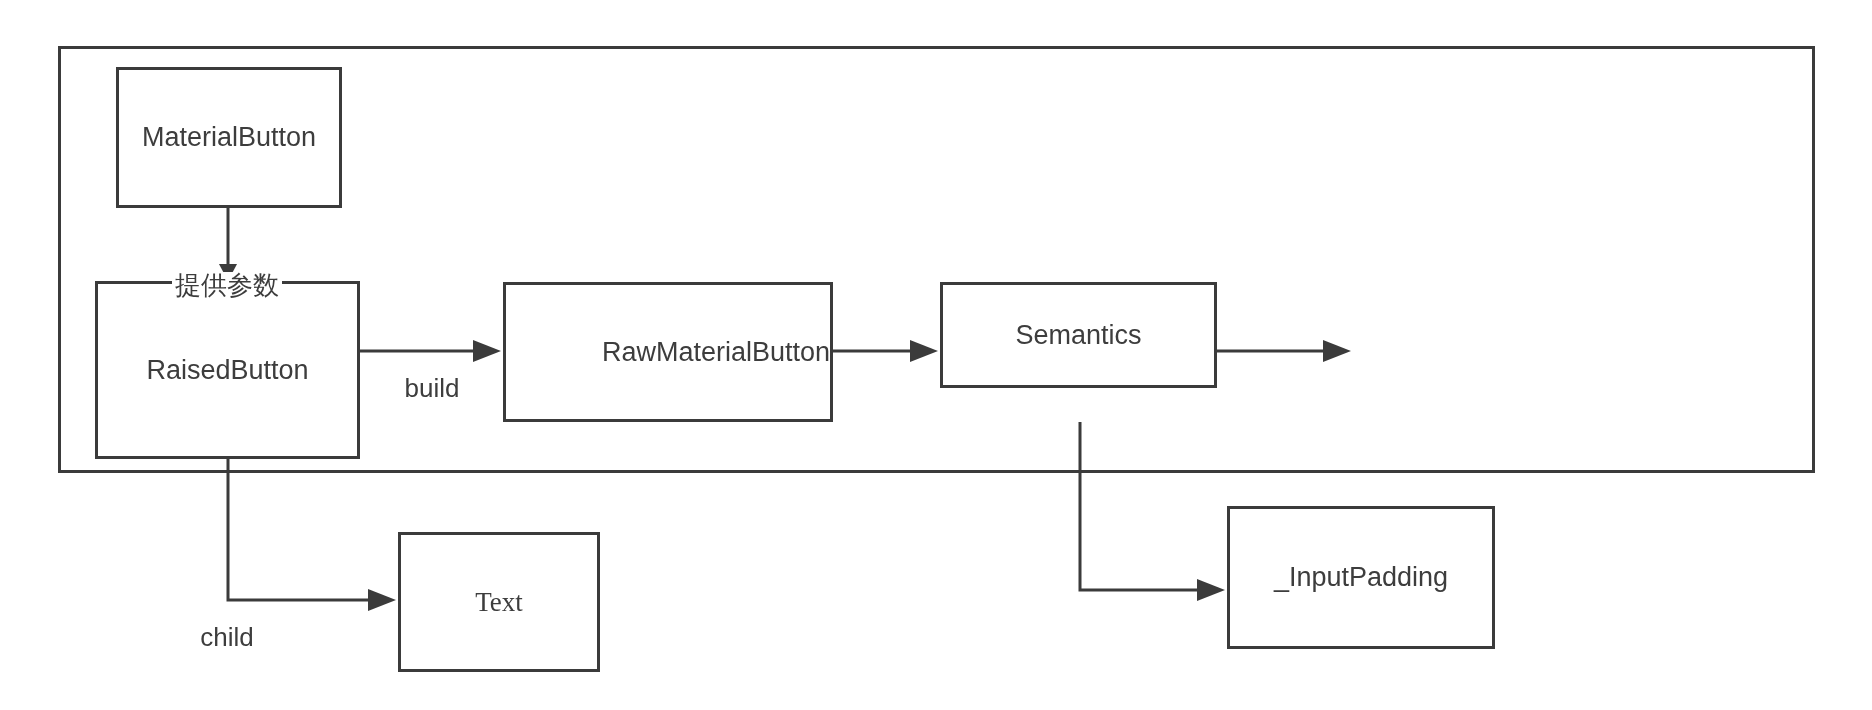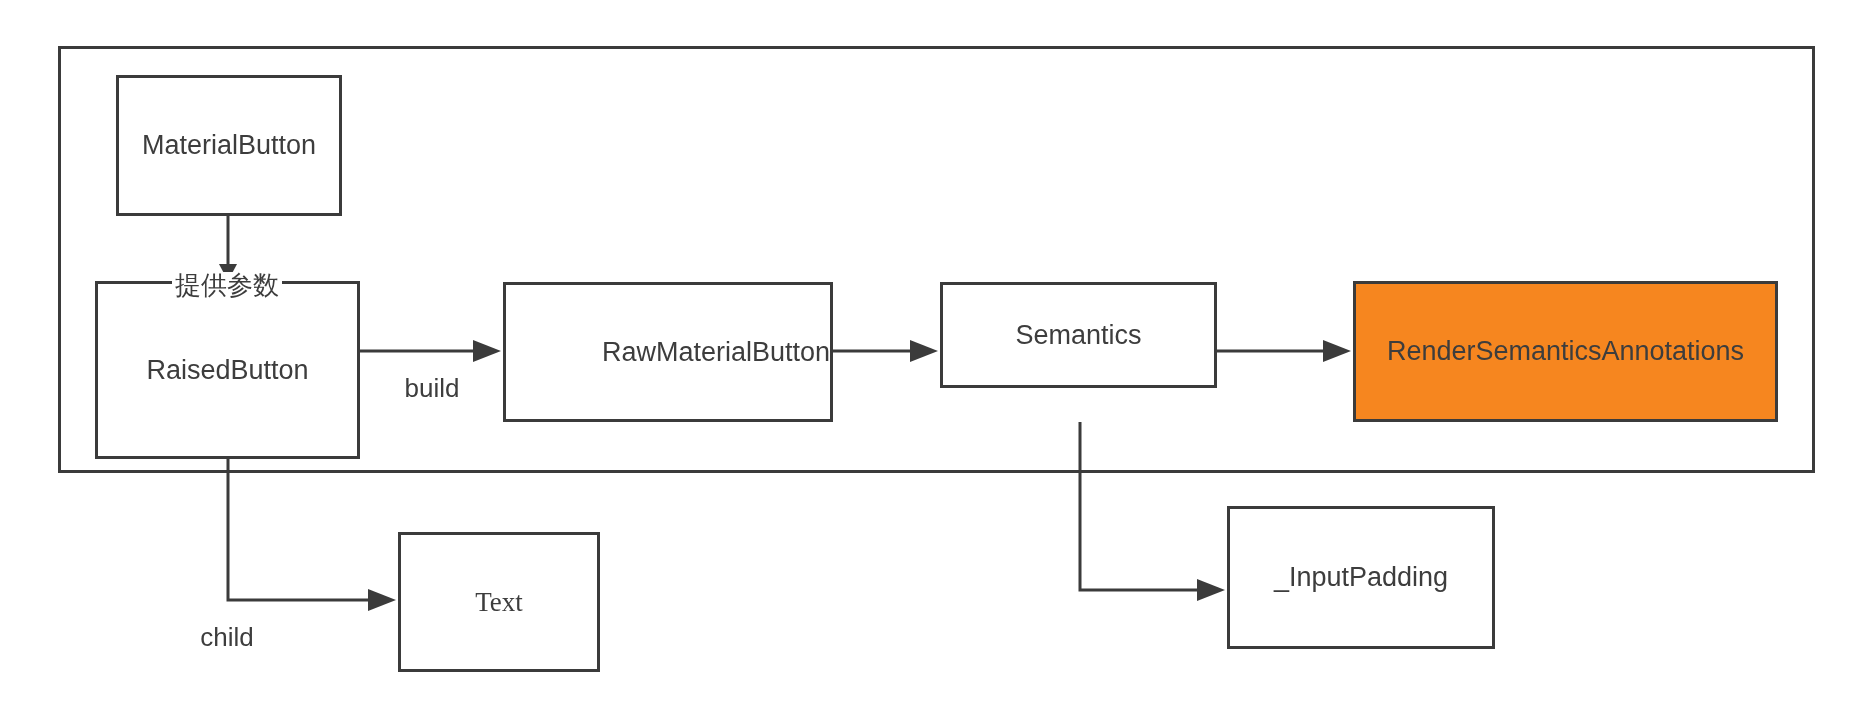--- a/index.html
+++ b/index.html
@@ -43,21 +43,21 @@
     display: flex;
     align-items: center;
     justify-content: center;
     font-size: 27px;
     color: #3d3d3d;
     white-space: nowrap;
   }
   .node--highlight {
     background: #f6861f;
   }
-  #node-material-button             { left: 116px; top: 75px;  width: 226px; height: 141px; }
+  #node-material-button             { left: 116px; top: 67px;  width: 226px; height: 141px; }
   #node-raised-button               { left: 95px;  top: 281px; width: 265px; height: 178px; }
   #node-raw-material-button         { left: 503px; top: 282px; width: 330px; height: 140px; justify-content: flex-end; }
   #node-semantics                   { left: 940px; top: 282px; width: 277px; height: 106px; }
   #node-render-semantics-annotations{ left: 1353px;top: 281px; width: 425px; height: 141px; }
   #node-text                        { left: 398px; top: 532px; width: 202px; height: 140px; font-family: Liberation Serif, serif; }
   #node-input-padding               { left: 1227px;top: 506px; width: 268px; height: 143px; }
   
   .edge-label {
     position: absolute;
     transform: translate(-50%, -50%);
@@ -108,23 +108,20 @@
   </div>
 
   <div class="node" id="node-raw-material-button">
     <span>RawMaterialButton</span>
   </div>
 
   <div class="node" id="node-semantics">
     <span>Semantics</span>
   </div>
 
-  <div class="node node--highlight" id="node-render-semantics-annotations">
-    <span>RenderSemanticsAnnotations</span>
-  </div>
 
   <div class="node" id="node-text">
     <span>Text</span>
   </div>
 
   <div class="node" id="node-input-padding">
     <span>_InputPadding</span>
   </div>
 
   <div class="edge-label" id="label-provide-params">提供参数</div>

